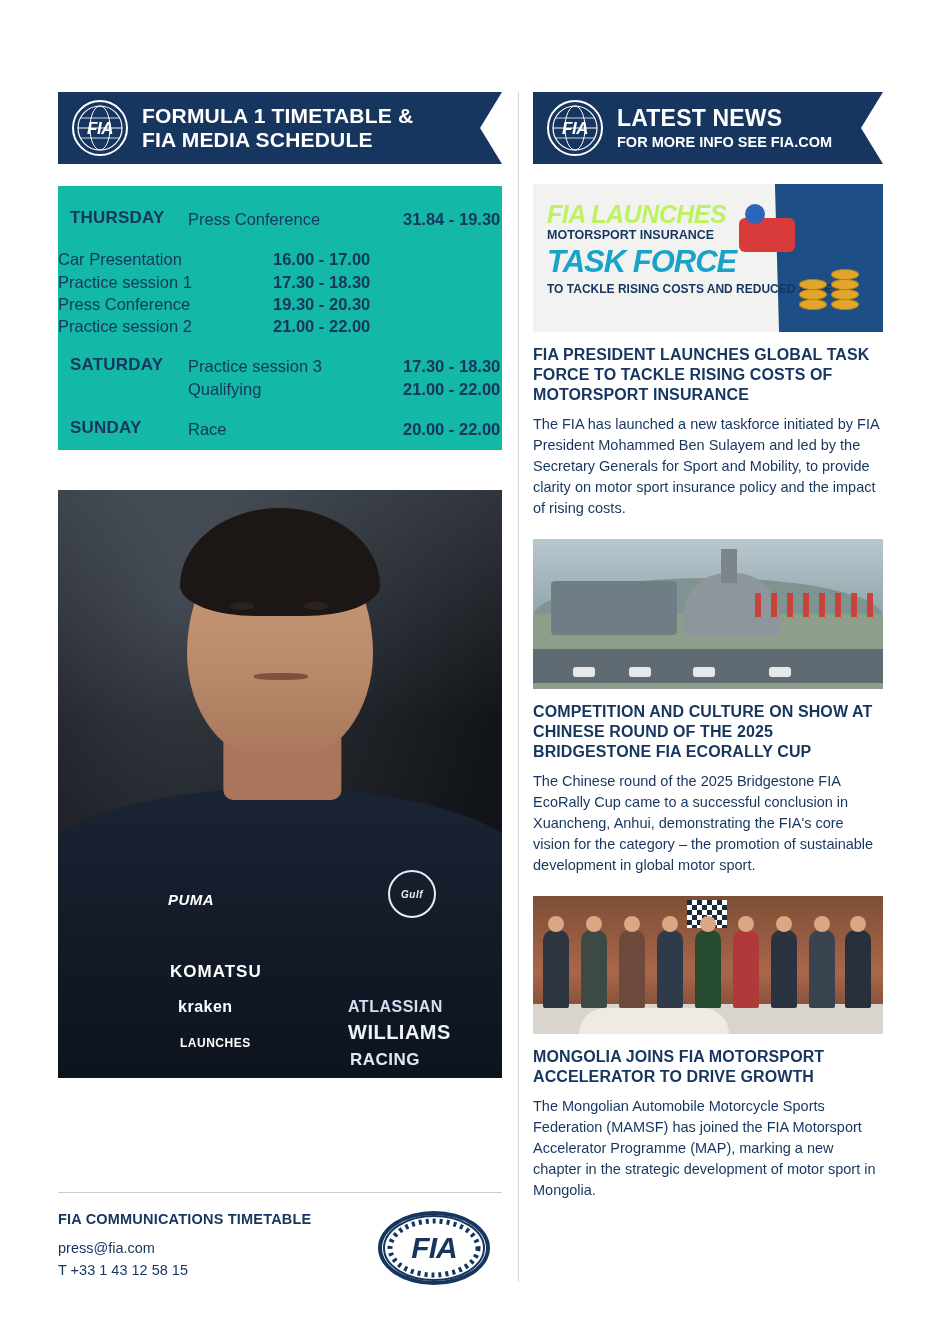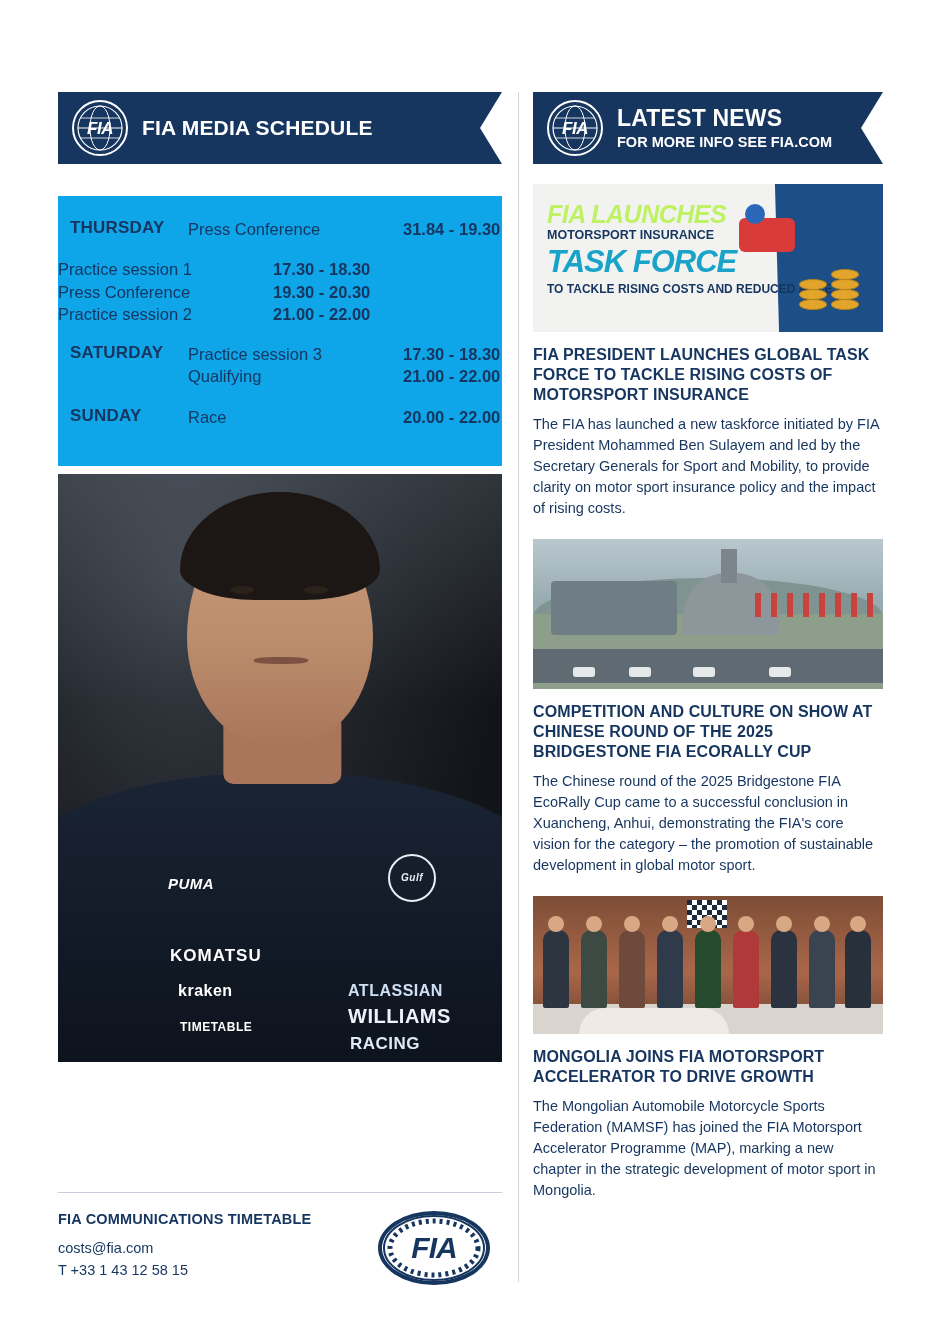--- a/index.html
+++ b/index.html
@@ -106,23 +106,23 @@
   .banner-sub {
     font-size: 14.5px;
     font-weight: bold;
     margin-top: 3px;
   }
   .banner-right .banner-titles { text-align: left; }
   .banner-right .banner-title { font-size: 23px; }
 
   
   .schedule {
-    margin-top: 32px;
-    background: #0ea5e9;
-    padding: 22px 0 38px 0;
+    margin-top: 22px;
+    background: #14b8a6;
+    padding: 22px 0 10px 0;
     width: 444px;
     box-sizing: border-box;
   }
   .sched-group {
     display: flex;
     margin-bottom: 18px;
   }
   .sched-group:last-child { margin-bottom: 0; }
   .sched-day {
     width: 130px;
@@ -146,21 +146,21 @@
   }
   .sched-time {
     font-size: 16.5px;
     font-weight: bold;
     color: #16355f;
   }
 
   
   .driver-photo {
     position: relative;
-    margin-top: 8px;
+    margin-top: 40px;
     width: 444px;
     height: 588px;
     overflow: hidden;
     background: #0d0f12;
   }
   .dp-bg {
     position: absolute; inset: 0;
     background:
       radial-gradient(ellipse at 28% 18%, #3a3f47 0%, #22262c 38%, #111418 72%),
       linear-gradient(180deg, #1b1f25 0%, #0e1115 100%);
@@ -427,38 +427,43 @@
         <svg class="globe-lines" viewBox="0 0 52 52" aria-hidden="true">
           <ellipse cx="26" cy="26" rx="22" ry="22" fill="none" stroke="#ffffff" stroke-width="1.2"></ellipse>
           <ellipse cx="26" cy="26" rx="10" ry="22" fill="none" stroke="#ffffff" stroke-width="1"></ellipse>
           <line x1="4" y1="26" x2="48" y2="26" stroke="#ffffff" stroke-width="1"></line>
           <line x1="7" y1="16" x2="45" y2="16" stroke="#ffffff" stroke-width="0.8"></line>
           <line x1="7" y1="36" x2="45" y2="36" stroke="#ffffff" stroke-width="0.8"></line>
         </svg>
         <span class="fia-text">FIA</span>
       </div>
       <div class="banner-titles">
+        <div class="banner-title">FORMULA 1 TIMETABLE &amp;</div>
         <div class="banner-title">FIA MEDIA SCHEDULE</div>
       </div>
     </div>
 
     <div class="schedule">
 
       <div class="sched-group">
         <div class="sched-day">THURSDAY</div>
         <div class="sched-rows">
           <div class="sched-row">
             <div class="sched-event">Press Conference</div>
             <div class="sched-time">31.84 - 19.30</div>
           </div>
         </div>
       </div>
 
       <div class="sched-group">
         <div class="sched-rows">
+          <div class="sched-row">
+            <div class="sched-event">Car Presentation</div>
+            <div class="sched-time">16.00 - 17.00</div>
+          </div>
           <div class="sched-row">
             <div class="sched-event">Practice session 1</div>
             <div class="sched-time">17.30 - 18.30</div>
           </div>
           <div class="sched-row">
             <div class="sched-event">Press Conference</div>
             <div class="sched-time">19.30 - 20.30</div>
           </div>
           <div class="sched-row">
             <div class="sched-event">Practice session 2</div>
@@ -501,34 +506,34 @@
       <div class="dp-head"></div>
       <div class="dp-hair"></div>
       <div class="dp-eye l"></div>
       <div class="dp-eye r"></div>
       <div class="dp-mouth"></div>
 
       <div class="dp-logo dp-puma">PUMA</div>
       <div class="dp-logo dp-gulf">Gulf</div>
       <div class="dp-logo dp-komatsu">KOMATSU</div>
       <div class="dp-logo dp-kraken">kraken</div>
-      <div class="dp-logo dp-myprotein">TIMETABLE</div>
+      <div class="dp-logo dp-myprotein">LAUNCHES</div>
       <div class="dp-logo dp-atlassian">ATLASSIAN</div>
       <div class="dp-logo dp-williams">WILLIAMS</div>
       <div class="dp-logo dp-racing">RACING</div>
     </div>
 
   </div>
 
   <div class="footer">
     <div class="footer-rule"></div>
     <div class="footer-inner">
       <div>
         <div class="footer-dept">FIA COMMUNICATIONS TIMETABLE</div>
-        <div class="footer-line">costs@fia.com</div>
+        <div class="footer-line">press@fia.com</div>
         <div class="footer-line">T +33 1 43 12 58 15</div>
       </div>
       <div class="footer-logo">
         <div class="oval"></div>
         <svg viewBox="0 0 112 74" style="position:absolute;inset:0" aria-hidden="true">
           <ellipse cx="56" cy="37" rx="50" ry="32" fill="none" stroke="#16355f" stroke-width="2"></ellipse>
           <ellipse cx="56" cy="37" rx="44" ry="27" fill="none" stroke="#16355f" stroke-width="5" stroke-dasharray="3 4"></ellipse>
         </svg>
         <div class="fia-word">FIA</div>
       </div>

